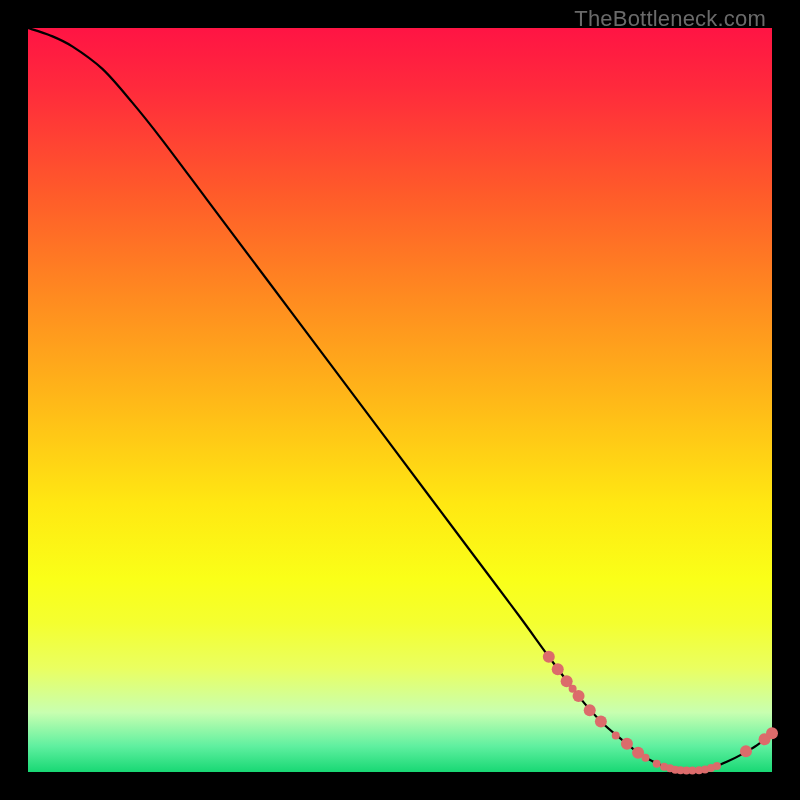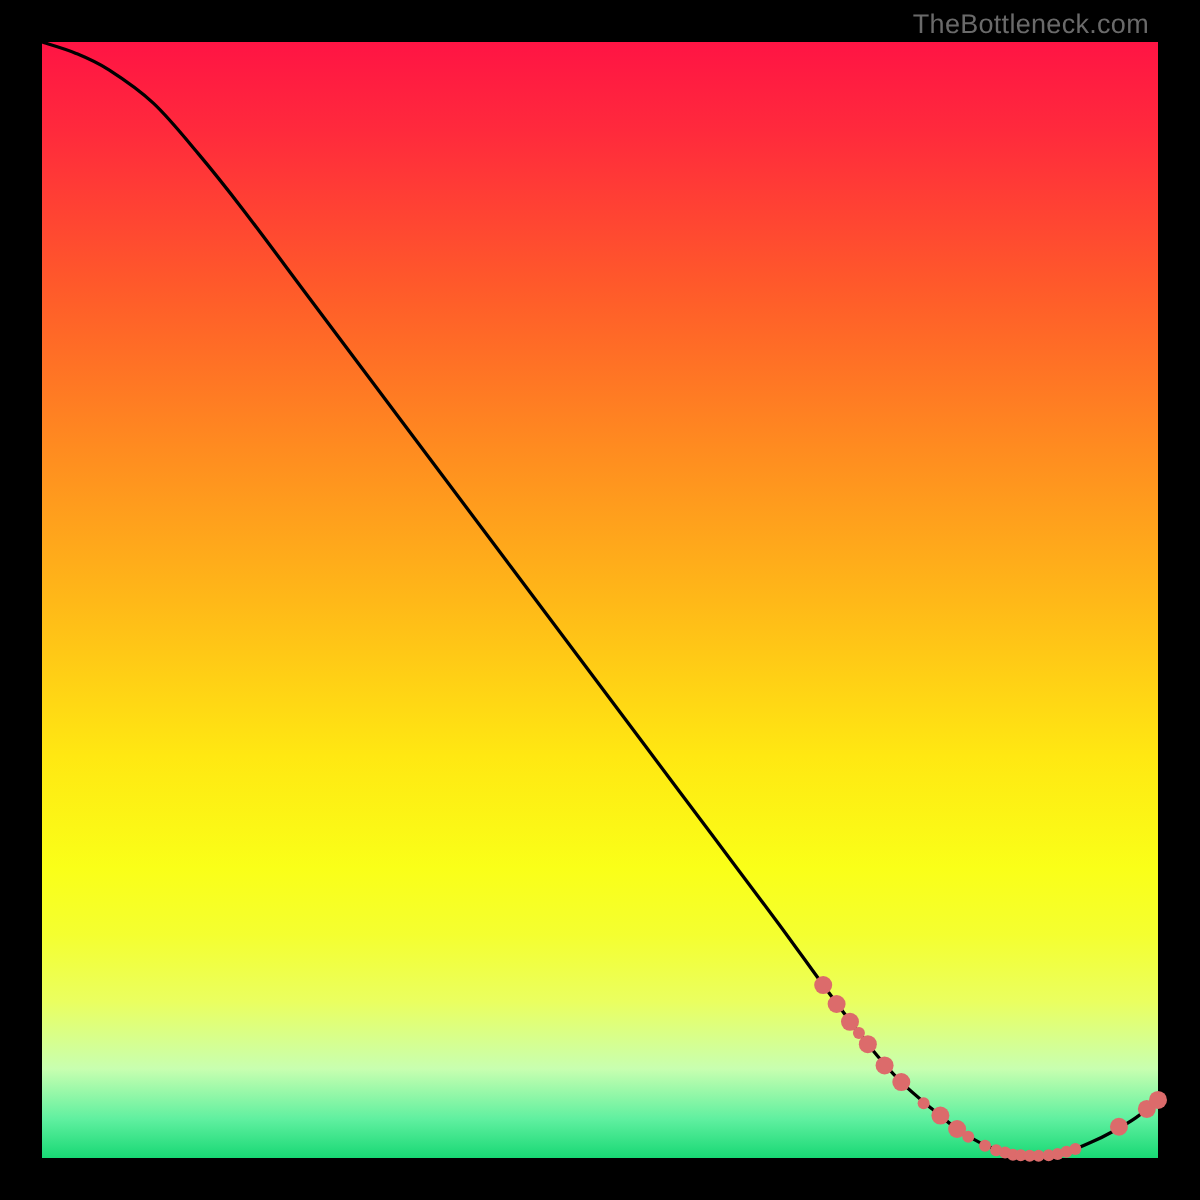--- a/index.html
+++ b/index.html
@@ -29,21 +29,21 @@
       #c8ffb0 92%,
       #60f0a0 96.5%,
       #18d874 100%
     );
   }
   .watermark {
     position: absolute;
     top: 6px;
     right: 34px;
     font-family: Arial, Helvetica, sans-serif;
-    font-size: 18px;
+    font-size: 22px;
     font-weight: 400;
     color: #6a6a6a;
     letter-spacing: 0.2px;
   }
   svg.curve {
     position: absolute;
     left: 0; top: 0;
     width: 744px;
     height: 744px;
     overflow: visible;

